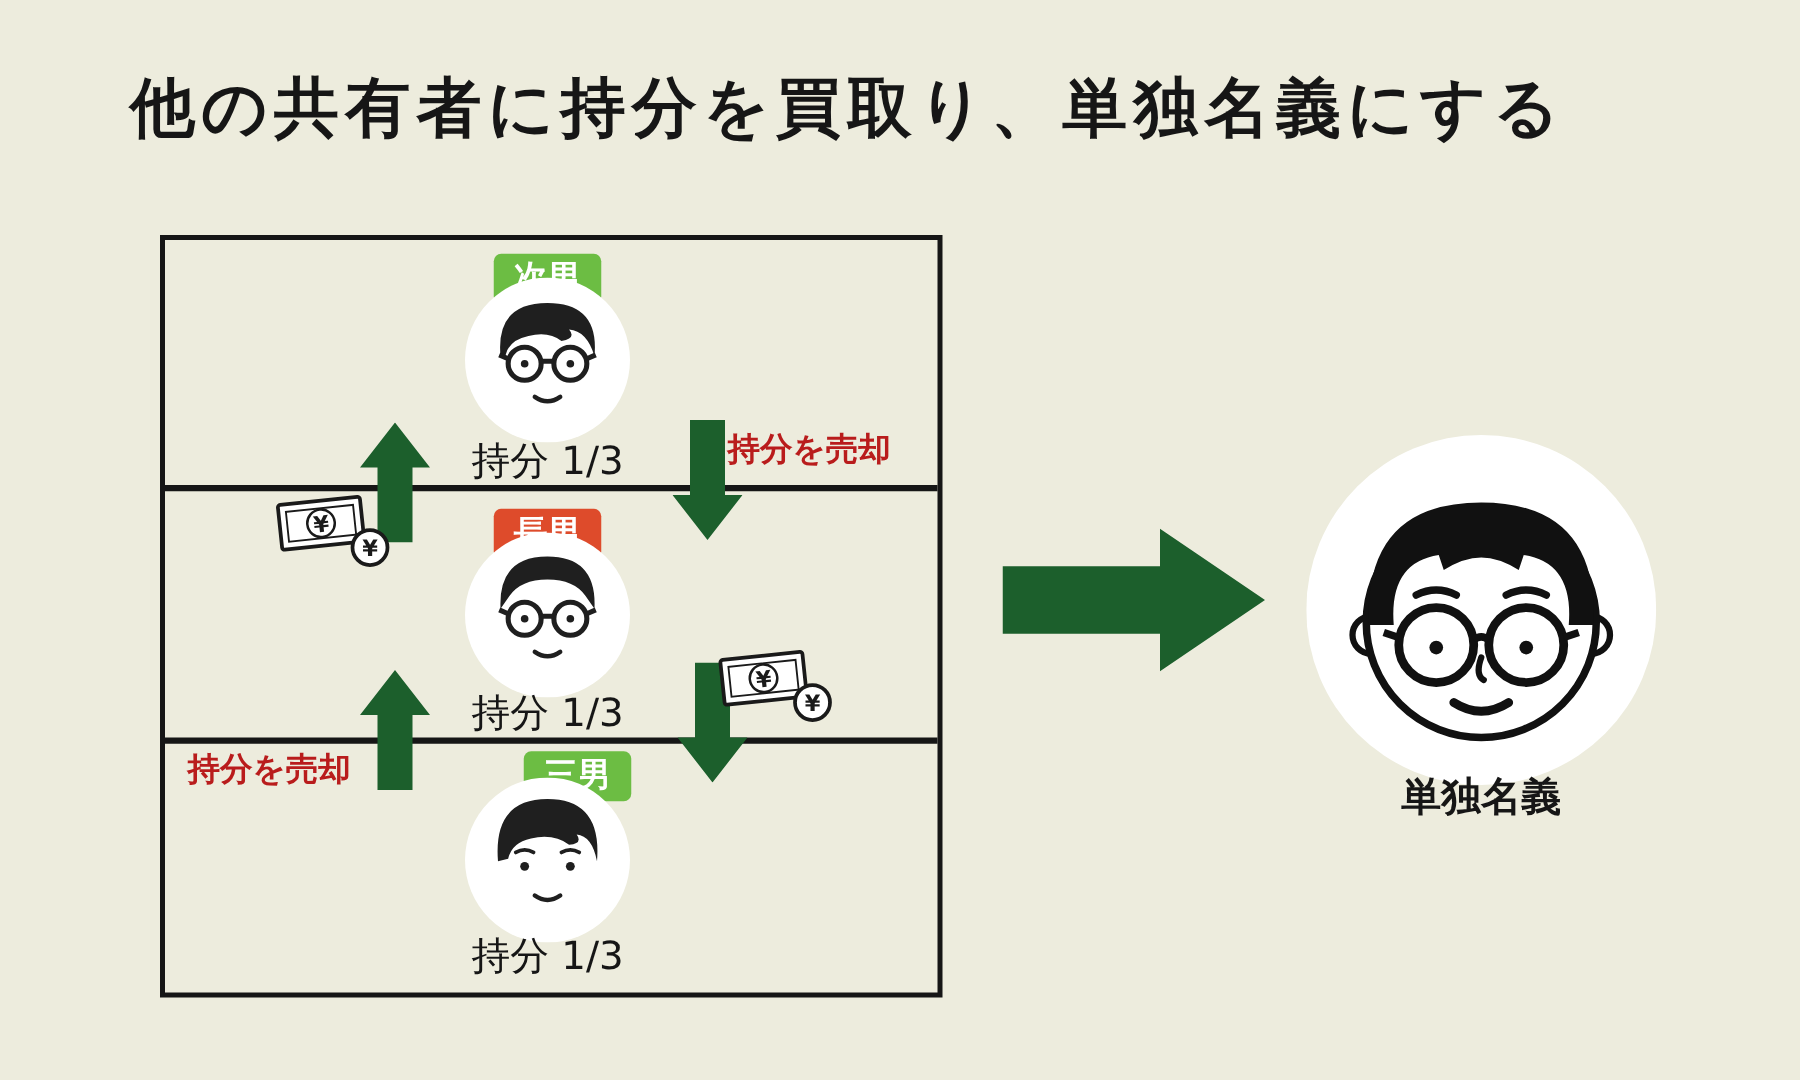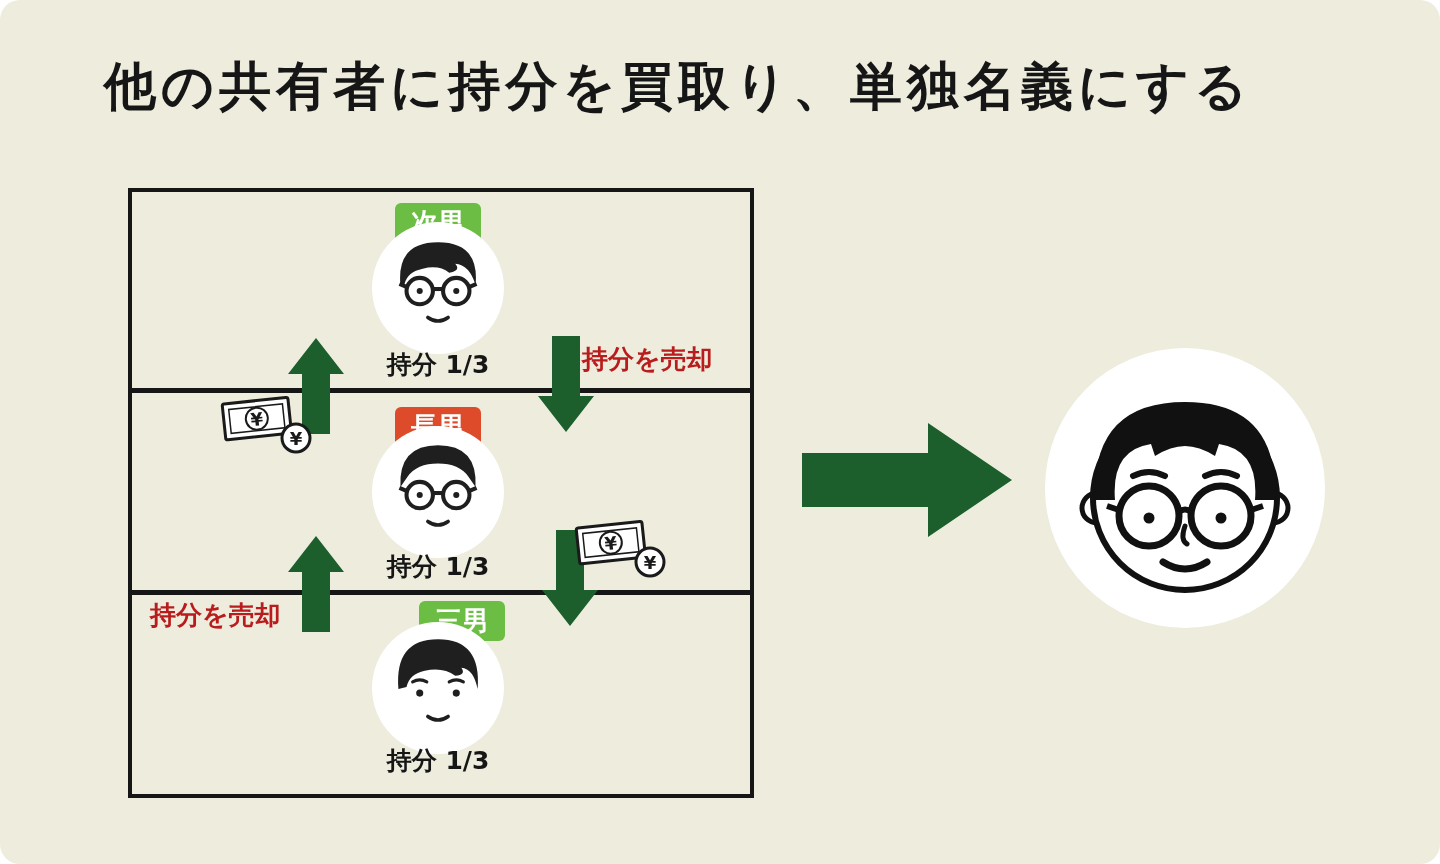--- a/index.html
+++ b/index.html
@@ -1,42 +1,41 @@
 <!DOCTYPE html>
 <html><head>
 <meta charset="utf-8">
 <style>
   html,body{margin:0;padding:0;}
   .stage{
     position:relative;width:1440px;height:864px;
     background:#edecdd;overflow:hidden;
     font-family:"DejaVu Sans","Liberation Sans",sans-serif;
     color:#161616;
-    border-radius:20px;
   }
   .abs{position:absolute;}
   .title{
     left:104px;top:52px;font-size:52px;font-weight:bold;
     letter-spacing:5px;white-space:nowrap;
   }
   .building{
     left:128px;top:188px;width:618px;height:602px;
     border:4px solid #161616;box-sizing:content-box;
   }
   .divider{position:absolute;left:0;width:100%;height:5px;background:#161616;}
   .badge{
     transform:translateX(-50%);
     color:#ffffff;font-weight:bold;font-size:27px;line-height:1.25;
     padding:3px 16px;border-radius:6px;white-space:nowrap;
   }
   .badge-green{background:#6cbd43;}
   .badge-red{background:#de4b2b;}
   .share{
     transform:translateX(-50%);
-    font-size:25px;font-weight:bold;white-space:nowrap;
+    font-size:31px;font-weight:normal;white-space:nowrap;
   }
   .sell{
     font-size:26px;font-weight:bold;color:#b91c1c;white-space:nowrap;
   }
   .avatar{transform:translate(-50%,-50%);}
   .result-label{
     transform:translateX(-50%);
     font-size:32px;font-weight:bold;white-space:nowrap;
   }
 </style>
@@ -158,14 +157,15 @@
     <circle cx="176" cy="168" r="30" fill="none" stroke="#111111" stroke-width="7"></circle>
     <path d="M134 164 Q140 159 146 164" fill="none" stroke="#111111" stroke-width="6"></path>
     <line x1="74" y1="162" x2="62" y2="158" stroke="#111111" stroke-width="6"></line>
     <line x1="206" y1="162" x2="218" y2="158" stroke="#111111" stroke-width="6"></line>
     <circle cx="104" cy="170" r="5.5" fill="#111111"></circle>
     <circle cx="176" cy="170" r="5.5" fill="#111111"></circle>
     <path d="M140 178 Q135 192 142 196" fill="none" stroke="#111111" stroke-width="5" stroke-linecap="round"></path>
     <path d="M118 214 Q140 228 162 214" fill="none" stroke="#111111" stroke-width="7" stroke-linecap="round"></path>
   </svg>
 
+  <div class="abs result-label" style="left:1185px;top:616px">単独名義</div>
 
 </div>
 
 </body></html>

